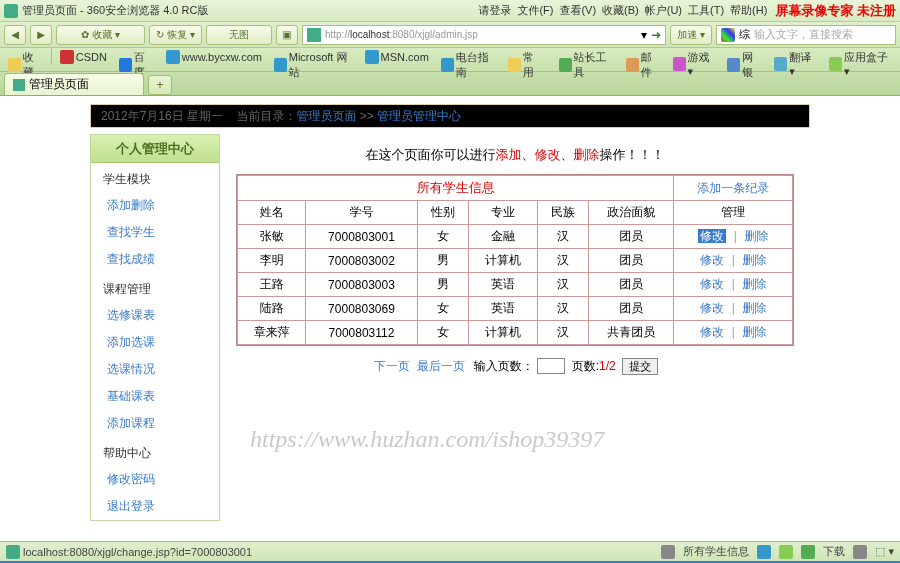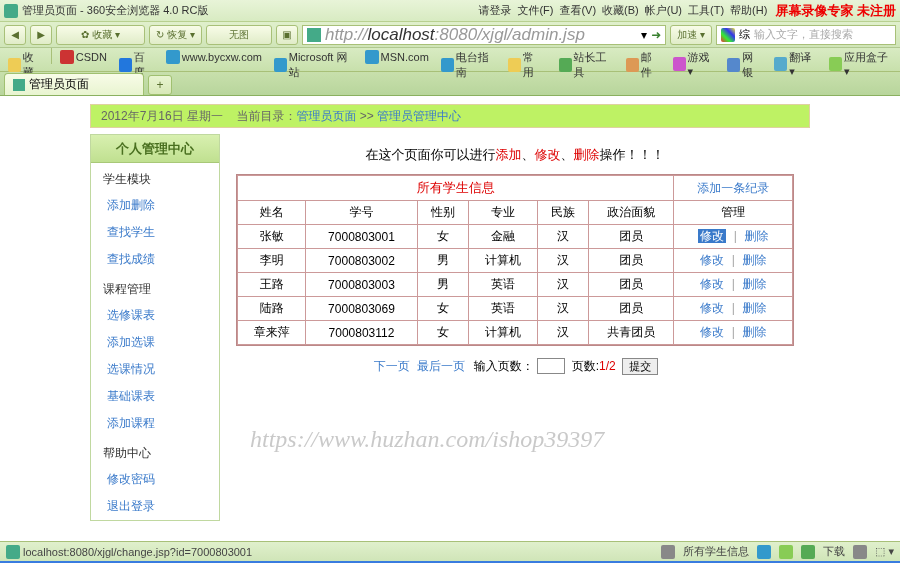--- a/index.html
+++ b/index.html
@@ -11,42 +11,42 @@
 .titlebar .title { flex: 1; font-size: 11px; color: #333; }
 .menubar { display: flex; gap: 6px; font-size: 11px; color: #333; }
 .menubar span { cursor: default; }
 .red-text { color: #e00; font-weight: bold; font-size: 13px; margin-left: 8px; }
 
 
 .addrbar { height: 26px; background: linear-gradient(#e0f0cc, #d0e5b8); display: flex; align-items: center; padding: 0 4px; gap: 4px; border-bottom: 1px solid #b0c890; }
 .nav-btn { width: 22px; height: 20px; background: linear-gradient(#f8fce8, #e0ecc8); border: 1px solid #a8c078; border-radius: 3px; display: flex; align-items: center; justify-content: center; font-size: 10px; color: #5a7030; }
 .addr-input-wrap { flex: 1; height: 20px; background: #fff; border: 1px solid #a8c078; display: flex; align-items: center; padding: 0 4px; }
 .addr-icon { width: 14px; height: 14px; background: #4a8; margin-right: 4px; }
-.addr-text { flex: 1; font-size: 17px; color: #333; font-style: italic; }
+.addr-text { flex: 1; font-size: 10px; color: #333; }
 .addr-text .gray { color: #999; }
 .search-wrap { width: 180px; height: 20px; background: #fff; border: 1px solid #a8c078; display: flex; align-items: center; padding: 0 4px; font-size: 11px; }
 .search-wrap .se-icon { width: 14px; height: 14px; background: linear-gradient(45deg,#e33,#3e3,#33e,#ee3); border-radius: 2px; margin-right: 4px; }
 
 
 .bookmarkbar { height: 24px; background: linear-gradient(#d8ebc2, #c8e0ac); display: flex; align-items: flex-start; padding: 0 4px; gap: 4px; border-bottom: 1px solid #a8c078; font-size: 11px; }
 .bm-item { display: flex; align-items: center; gap: 2px; padding: 2px 4px; color: #333; }
 .bm-item .ic { width: 14px; height: 14px; background: #888; border-radius: 2px; }
 .bm-item.star .ic { background: #ec5; }
 .bm-sep { width: 1px; height: 16px; background: #a8c078; }
 
 
 .tabbar { height: 24px; background: linear-gradient(#c8e0ac, #b8d59c); display: flex; align-items: flex-end; padding: 0 4px; border-bottom: 1px solid #8ab060; }
 .tab { height: 22px; background: linear-gradient(#f8fce8, #e8f4d0); border: 1px solid #a0c070; border-bottom: none; border-radius: 4px 4px 0 0; display: flex; align-items: center; padding: 0 8px; gap: 4px; min-width: 140px; }
 .tab .ic { width: 12px; height: 12px; background: #4a8; }
 .newtab { width: 24px; height: 20px; background: linear-gradient(#e8f4d0, #d8e8b8); border: 1px solid #a0c070; border-radius: 3px; display: flex; align-items: center; justify-content: center; margin-left: 4px; color: #5a7030; }
 
 
 .page { position: relative; height: 445px; background: #fff; overflow: hidden; }
 .content-wrap { margin: 0 auto; width: 720px; padding-top: 8px; }
-.breadcrumb { height: 24px; background: #bef264; border: 1px solid #e0d0a0; display: flex; align-items: center; padding: 0 10px; font-size: 12px; color: #666; }
+.breadcrumb { height: 24px; background: #000000; border: 1px solid #e0d0a0; display: flex; align-items: center; padding: 0 10px; font-size: 12px; color: #666; }
 .breadcrumb .link { color: #3a7aca; }
 
 .main-layout { display: flex; gap: 0; margin-top: 6px; }
 .sidebar { width: 130px; border: 1px solid #c0d8a0; background: #fff; }
 .sidebar-header { height: 28px; background: linear-gradient(#d8f0b0, #c0e090); display: flex; align-items: center; justify-content: center; font-size: 13px; color: #4a7020; font-weight: bold; border-bottom: 1px solid #a8c878; }
 .sidebar-section { padding: 8px 12px 4px; font-size: 12px; font-weight: normal; color: #333; }
 .sidebar-item { padding: 5px 16px; font-size: 12px; color: #3a7aca; cursor: pointer; }
 
 .main-panel { flex: 1; padding: 12px 16px; }
 .page-instruction { text-align: center; font-size: 13px; margin-bottom: 10px; }

